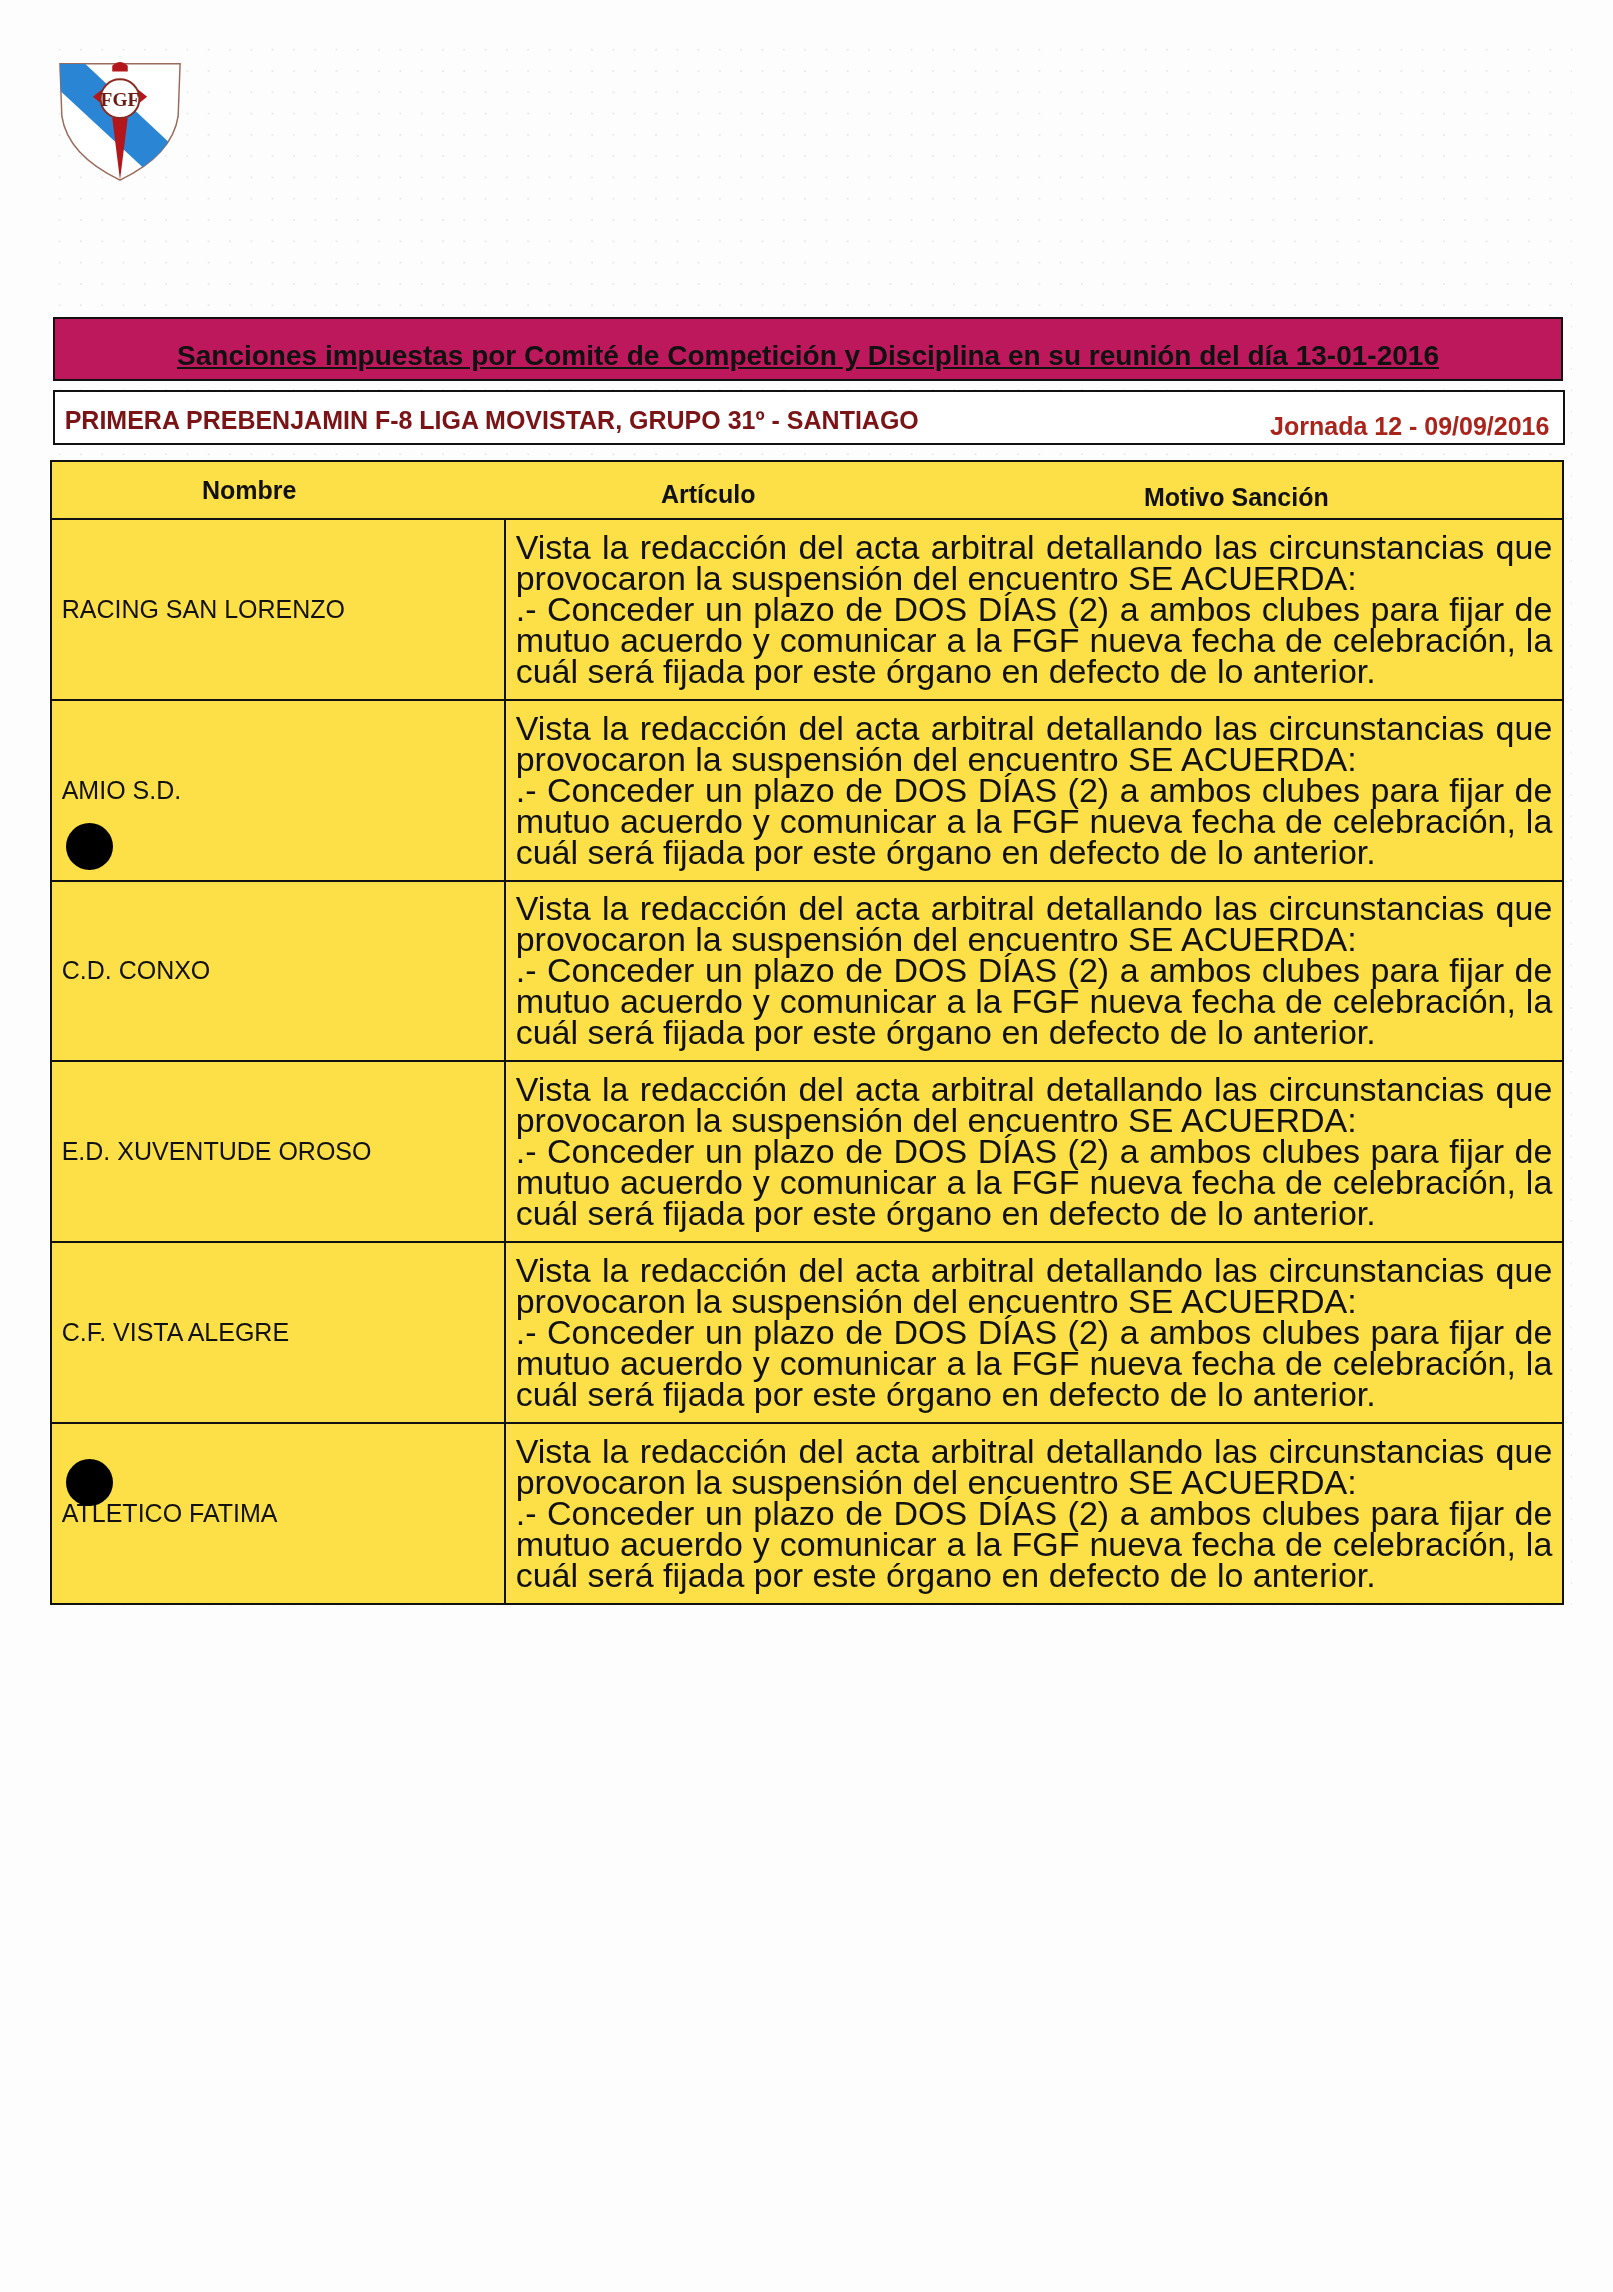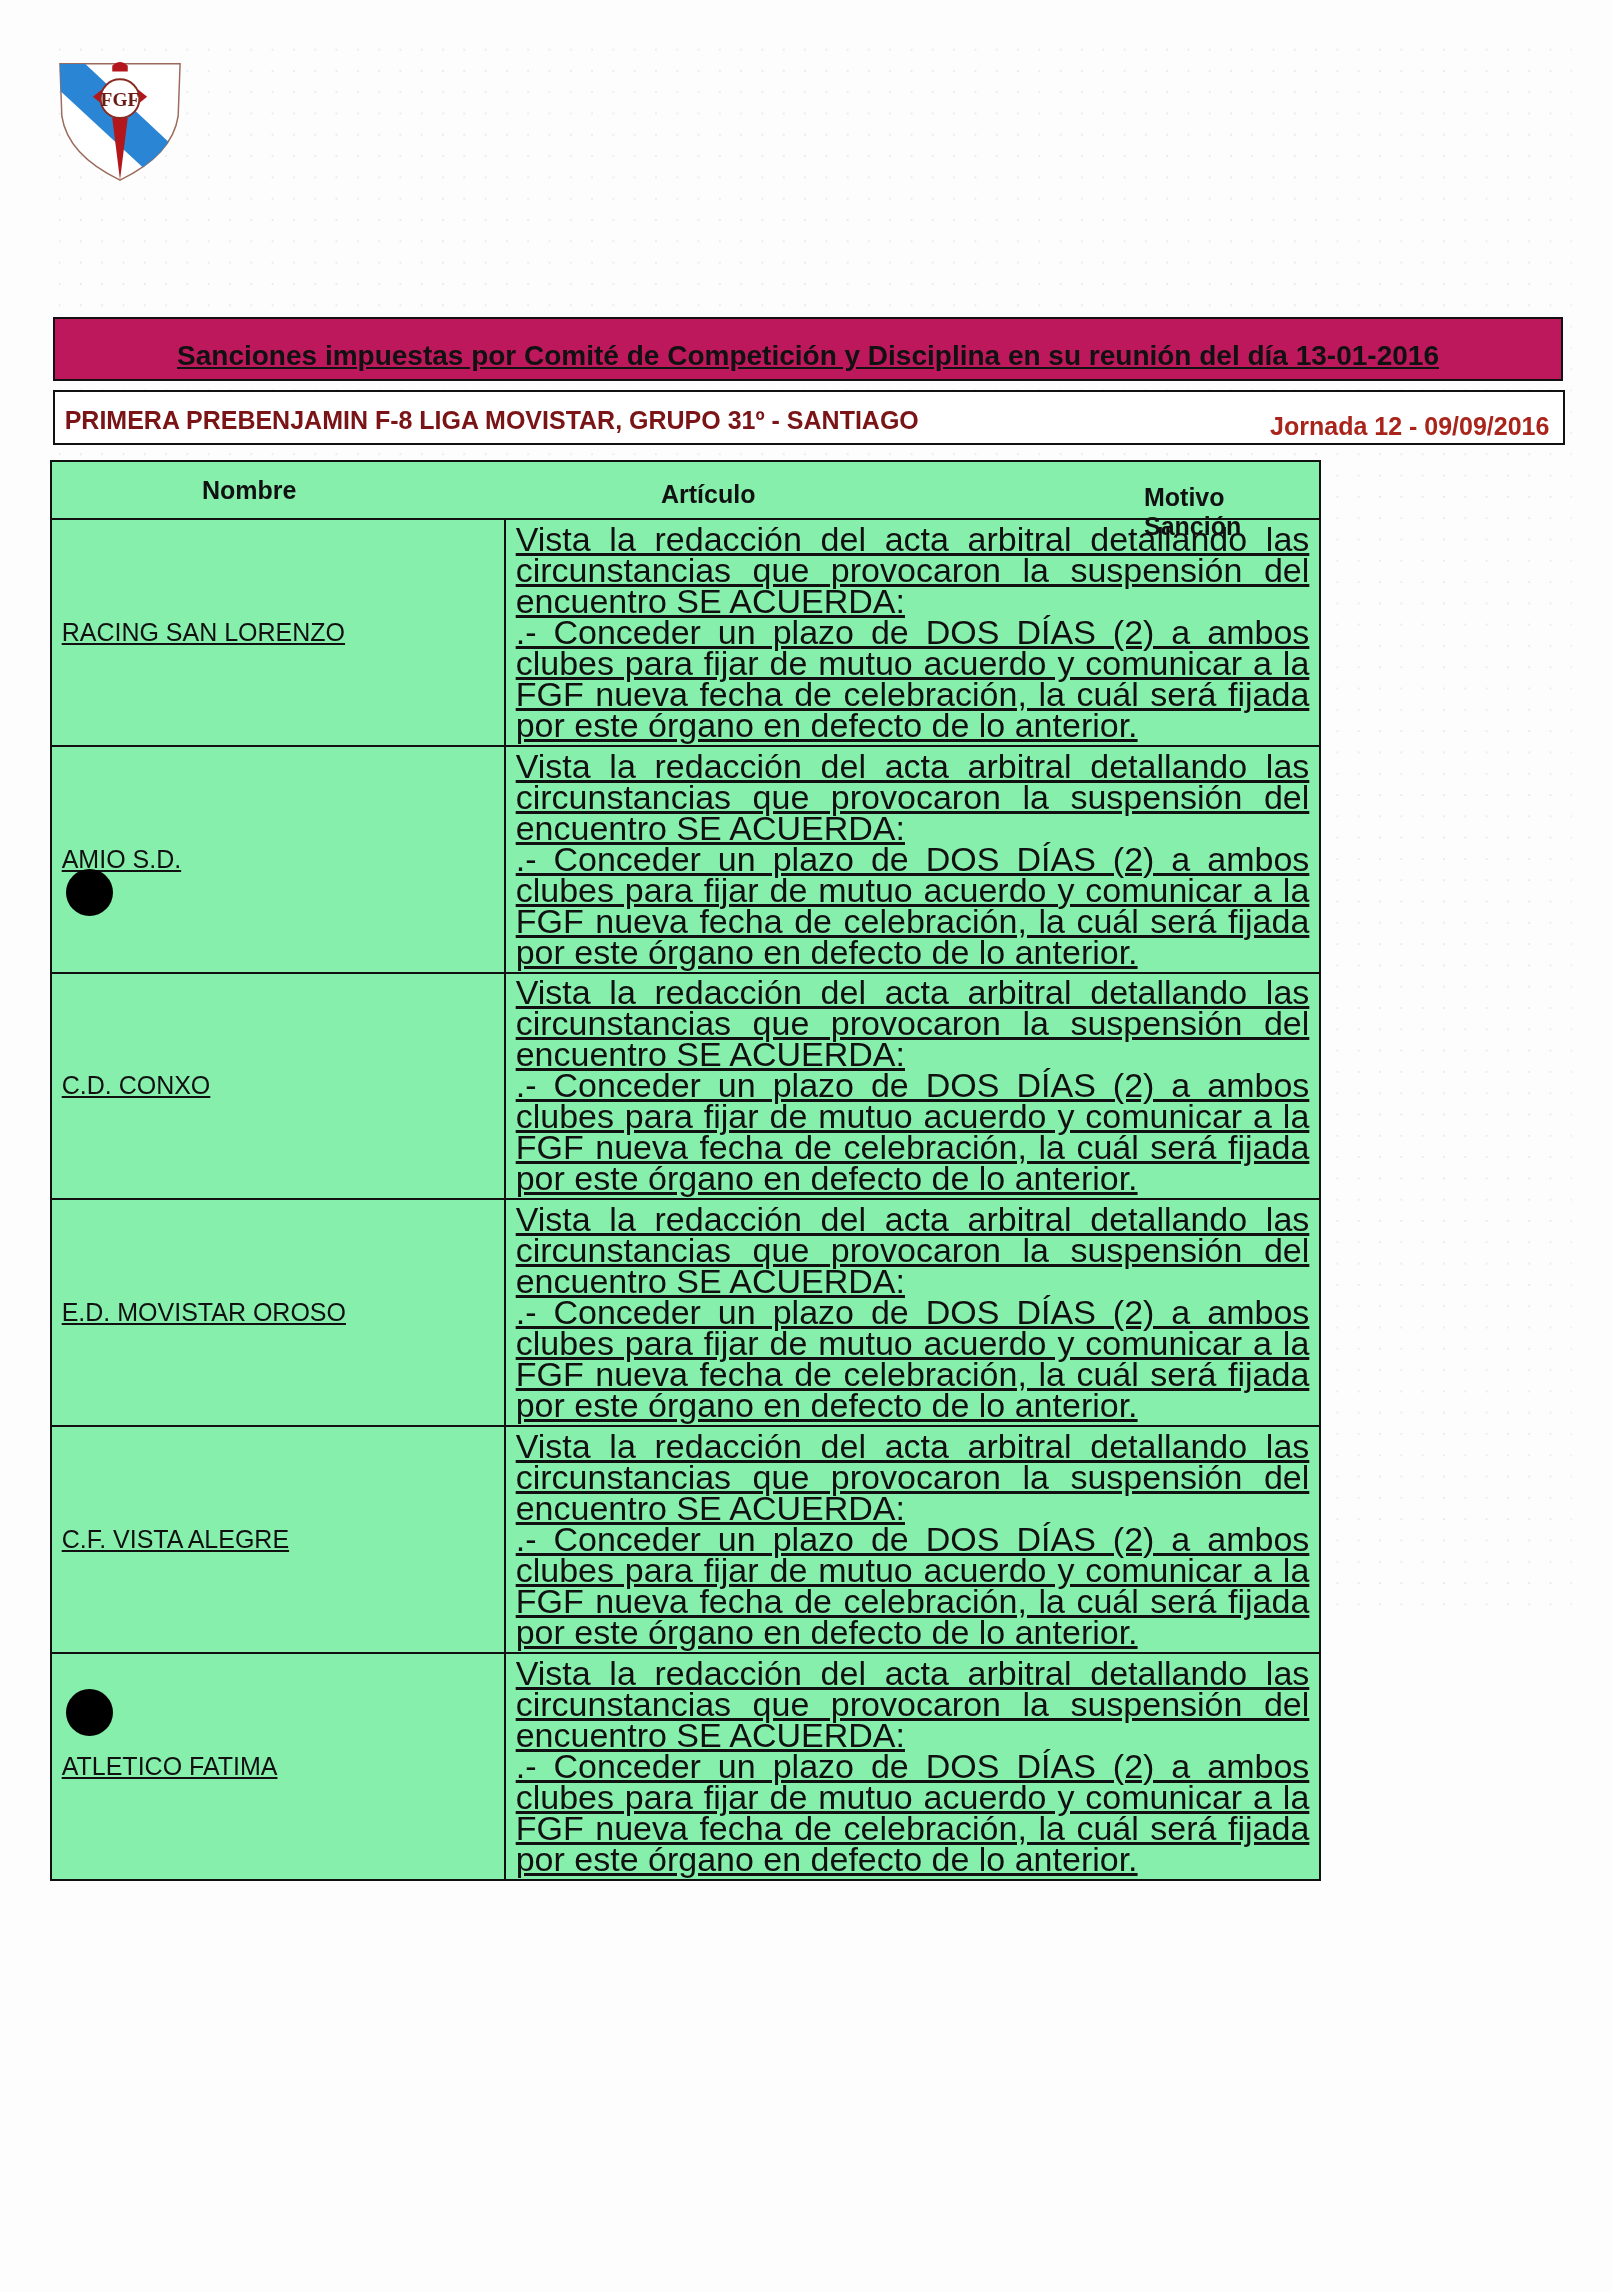--- a/index.html
+++ b/index.html
@@ -35,24 +35,23 @@
   }
   .league-box {
     position: absolute; left: 53px; top: 390px; width: 1512px; height: 55px;
     border: 2.9px solid #111; box-sizing: border-box; background: #fff;
     display: flex; align-items: center; justify-content: space-between;
     padding: 0 13.6px 0 9.7px;
   }
   .league-box .league { font-weight: bold; font-size: 25px; color: #7a1416; padding-top: 5.8px; }
   .league-box .jornada { font-weight: bold; font-size: 25px; color: #a9241b; padding-top: 17.5px; }
   table.sanctions {
-    position: absolute; left: 50px; top: 460px; width: 1271px;
+    position: absolute; left: 50px; top: 460px; width: 1514px;
     border-collapse: collapse; table-layout: fixed;
-    background: #86efac;
-    text-decoration: underline;
+    background: #fde047;
   }
   table.sanctions th, table.sanctions td { border: 2.4px solid #111; }
   .hdr-row th { height: 56px; font-weight: bold; font-size: 25px; padding: 0; position: relative; }
   .hdr-row th.merged { text-align: left; }
   .hdr-inner { position: relative; height: 56px; }
   .hdr-inner span { position: absolute; font-weight: bold; font-size: 25px; }
   .col-name { width: 454px; }
   td.name-cell {
     height: 171px; vertical-align: middle; padding: 0 0 0 9.7px;
     font-size: 25px; position: relative;
@@ -133,21 +132,21 @@
     </td>
   </tr>
   <tr>
     <td class="name-cell"><span>C.D. CONXO</span></td>
     <td class="text-cell">
       <span class="para">Vista la redacción del acta arbitral detallando las circunstancias que provocaron la suspensión del encuentro SE ACUERDA:</span>
       <span class="para">.- Conceder un plazo de DOS DÍAS (2) a ambos clubes para fijar de mutuo acuerdo y comunicar a la FGF nueva fecha de celebración, la cuál será fijada por este órgano en defecto de lo anterior.</span>
     </td>
   </tr>
   <tr>
-    <td class="name-cell"><span>E.D. MOVISTAR OROSO</span></td>
+    <td class="name-cell"><span>E.D. XUVENTUDE OROSO</span></td>
     <td class="text-cell">
       <span class="para">Vista la redacción del acta arbitral detallando las circunstancias que provocaron la suspensión del encuentro SE ACUERDA:</span>
       <span class="para">.- Conceder un plazo de DOS DÍAS (2) a ambos clubes para fijar de mutuo acuerdo y comunicar a la FGF nueva fecha de celebración, la cuál será fijada por este órgano en defecto de lo anterior.</span>
     </td>
   </tr>
   <tr>
     <td class="name-cell"><span>C.F. VISTA ALEGRE</span></td>
     <td class="text-cell">
       <span class="para">Vista la redacción del acta arbitral detallando las circunstancias que provocaron la suspensión del encuentro SE ACUERDA:</span>
       <span class="para">.- Conceder un plazo de DOS DÍAS (2) a ambos clubes para fijar de mutuo acuerdo y comunicar a la FGF nueva fecha de celebración, la cuál será fijada por este órgano en defecto de lo anterior.</span>

